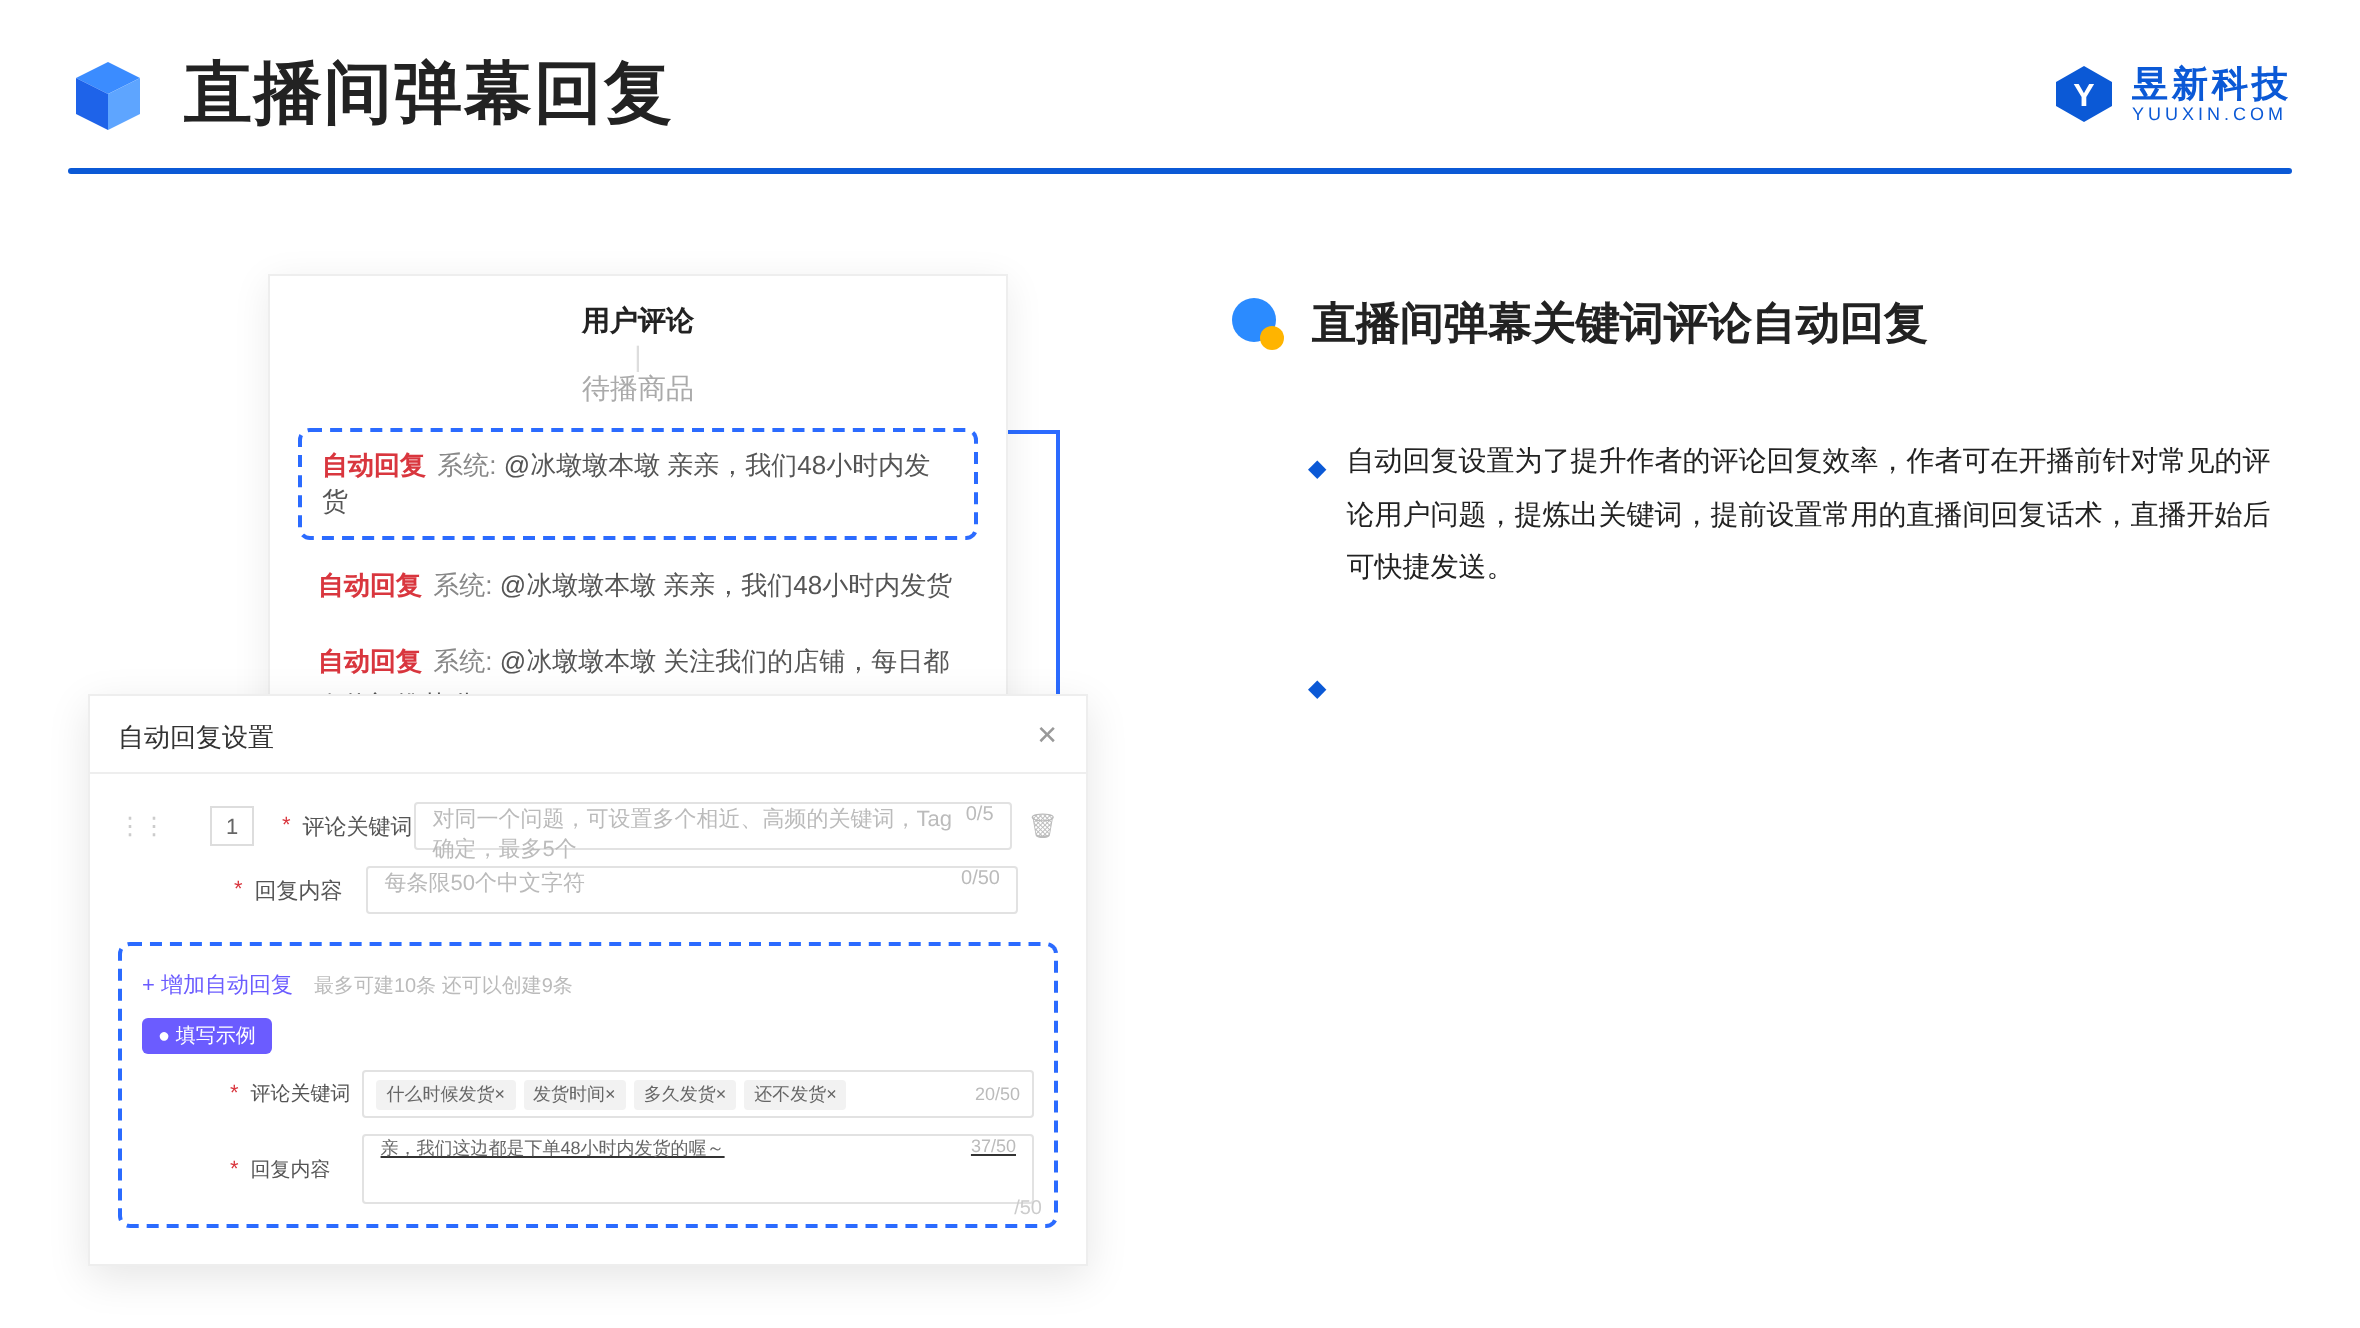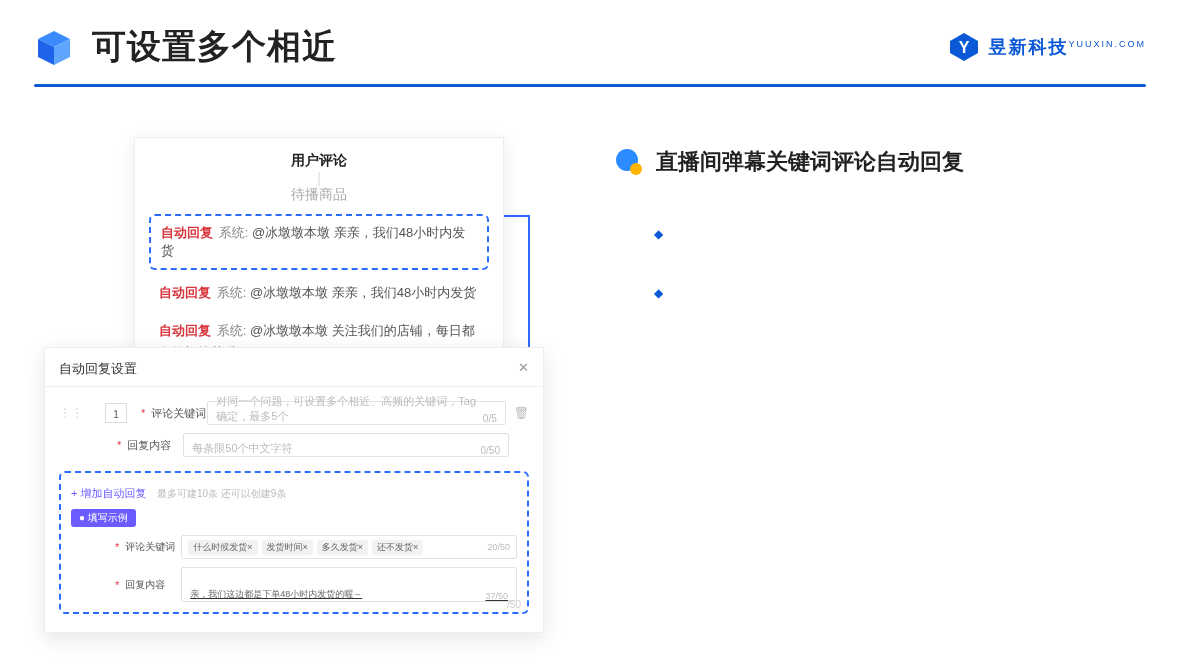--- a/index.html
+++ b/index.html
@@ -30,21 +30,21 @@
 }
 .brand {
   margin-left: auto;
   display: flex;
   align-items: center;
 }
 .brand-logo {
   width: 32px; height: 32px;
   margin-right: 8px;
 }
-.brand-text { display: flex; line-height: 1; }
+.brand-text { display: flex; flex-direction: column; line-height: 1; }
 .brand-cn { color: #0b59d6; font-size: 18px; font-weight: 700; letter-spacing: 2px; }
 .brand-en { color: #0b59d6; font-size: 9px; letter-spacing: 2px; margin-top: 2px; }
 .header-rule {
   margin: 14px 34px 0 34px;
   height: 3px;
   background: linear-gradient(to right, #0b59d6, #0b59d6);
   border-radius: 2px;
 }
 
 .content {
@@ -135,21 +135,21 @@
 .field-label { color: #555; width: 56px; }
 .text-input {
   flex: 1;
   height: 24px;
   border: 1px solid #e2e2e2;
   border-radius: 2px;
   padding: 0 8px;
   font-size: 11px;
   color: #333;
   display: flex;
-  align-items: flex-end;
+  align-items: flex-start;
   justify-content: space-between;
   background: #fff;
 }
 .text-input .ph { color: #bbb; }
 .text-input .count { color: #bbb; font-size: 10px; }
 .trash { color: #bbb; margin-left: 8px; font-size: 12px; }
 
 .dashed-box {
   border: 2px dashed #2b6bff;
   border-radius: 6px;
@@ -247,21 +247,21 @@
 <body>
 
 <div class="slide-header">
   <div class="header-icon">
     <svg viewBox="0 0 40 40">
       <polygon points="20,4 36,12 20,20 4,12" fill="#3b8cff"></polygon>
       <polygon points="4,12 20,20 20,38 4,30" fill="#1e63e9"></polygon>
       <polygon points="36,12 20,20 20,38 36,30" fill="#5ea5ff"></polygon>
     </svg>
   </div>
-  <div class="slide-title">可设置多个相近</div>
+  <div class="slide-title">直播间弹幕回复</div>
   <div class="brand">
     <div class="brand-logo">
       <svg viewBox="0 0 32 32">
         <polygon points="16,2 30,10 30,22 16,30 2,22 2,10" fill="#0b59d6"></polygon>
         <text x="16" y="22" text-anchor="middle" fill="#fff" font-size="16" font-weight="bold">Y</text>
       </svg>
     </div>
     <div class="brand-text">
       <span class="brand-cn">昱新科技</span>
       <span class="brand-en">YUUXIN.COM</span>
@@ -370,19 +370,20 @@
         <svg viewBox="0 0 30 30">
           <circle cx="13" cy="13" r="11" fill="#2b8bff"></circle>
           <circle cx="22" cy="22" r="6" fill="#ffb400"></circle>
         </svg>
       </div>
       <div class="subtitle">直播间弹幕关键词评论自动回复</div>
     </div>
 
     <div class="bullet-item">
       <span class="diamond">◆</span>
+      <span class="bullet-text">自动回复设置为了提升作者的评论回复效率，作者可在开播前针对常见的评论用户问题，提炼出关键词，提前设置常用的直播间回复话术，直播开始后可快捷发送。</span>
     </div>
 
     <div class="bullet-item">
       <span class="diamond">◆</span>
     </div>
   </div>
 </div>
 
 </body></html>

